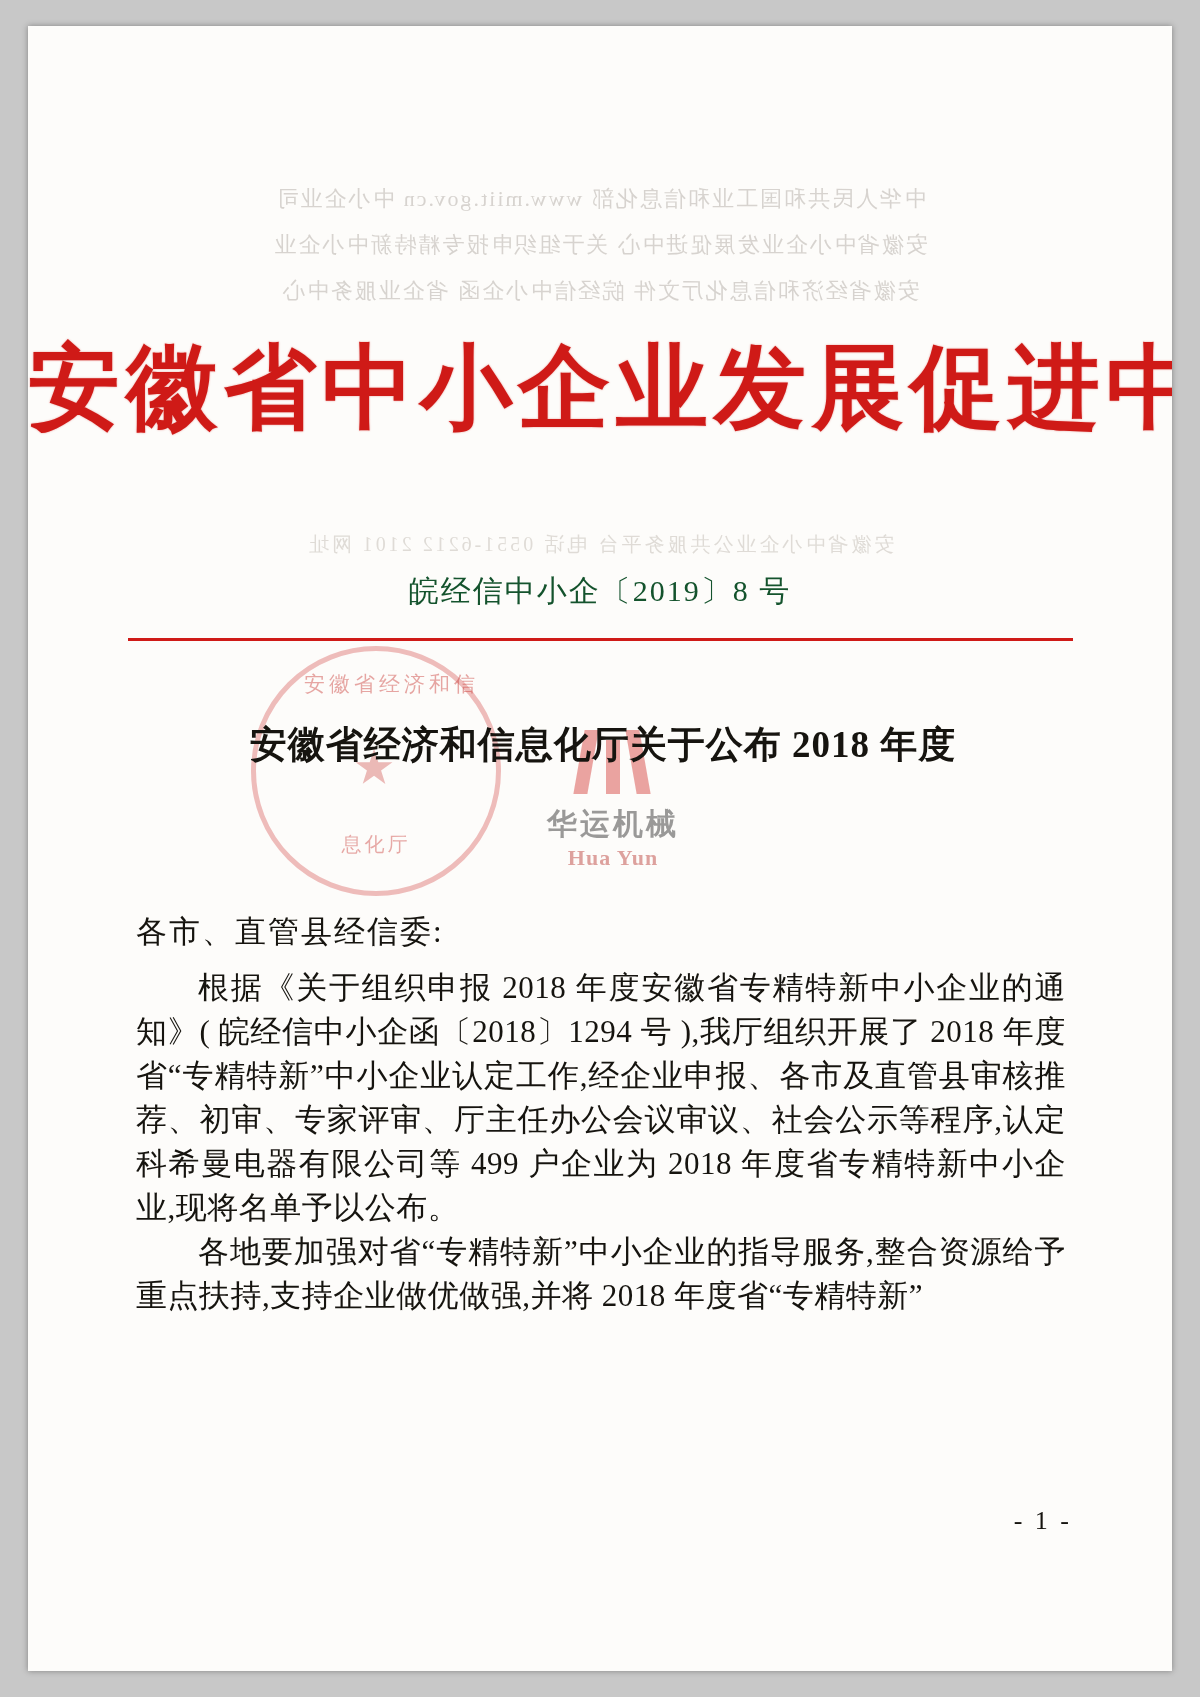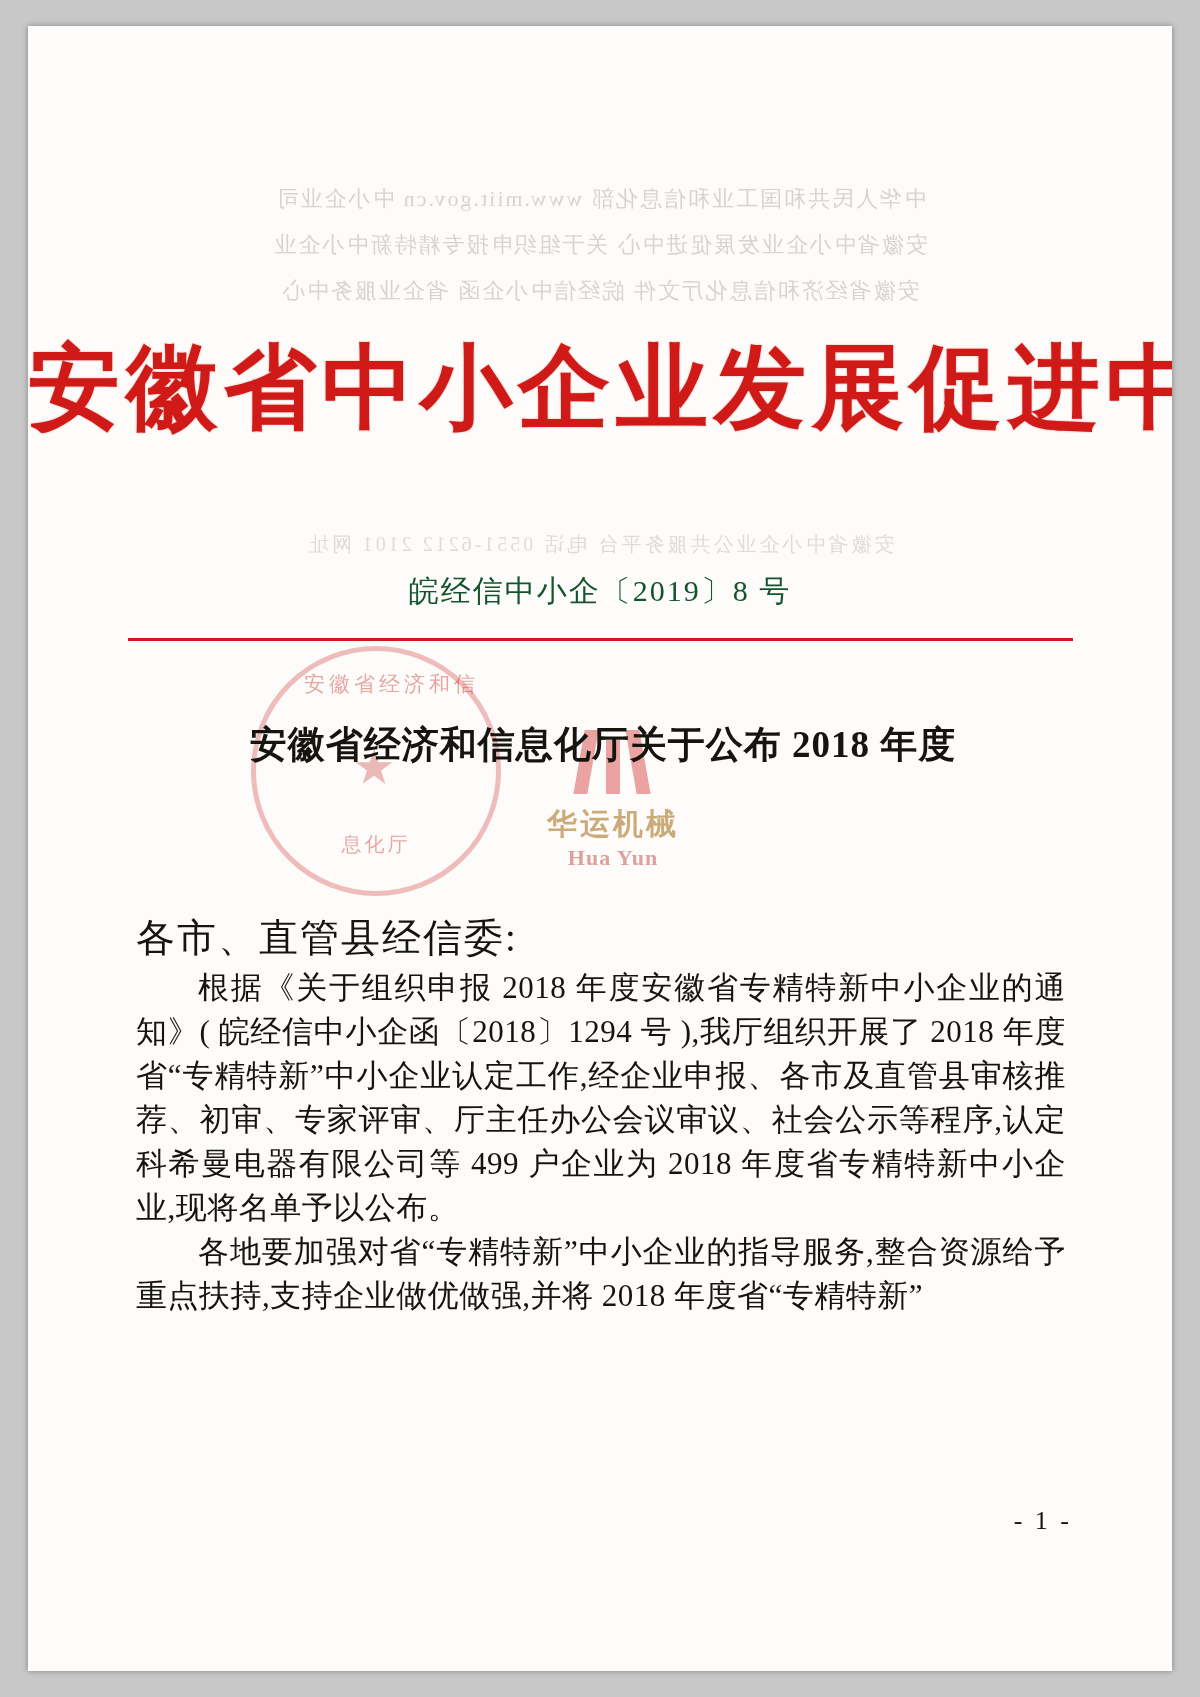--- a/index.html
+++ b/index.html
@@ -161,21 +161,21 @@
   }
   .watermark .mark-glyph .bar {
     position: absolute;
     background: #d9534f;
   }
   .watermark .mark-glyph .b1 { left: 6px;  top: 4px;  width: 14px; height: 64px; transform: skewX(-10deg); }
   .watermark .mark-glyph .b2 { left: 33px; top: 14px; width: 14px; height: 54px; }
   .watermark .mark-glyph .b3 { left: 58px; top: 4px;  width: 14px; height: 64px; transform: skewX(10deg); }
   .watermark .wm-cn {
     font-size: 30px;
-    color: #a16207;
+    color: #404040;
     letter-spacing: 3px;
     font-weight: bold;
   }
   .watermark .wm-en {
     font-size: 22px;
     color: #c04f4a;
     letter-spacing: 1px;
     font-weight: bold;
   }
 
@@ -190,21 +190,21 @@
     line-height: 58px;
     color: #16140f;
     letter-spacing: 1px;
   }
   .doc-title div { white-space: nowrap; text-align: center; }
 
   .salutation {
     position: absolute;
     left: 108px;
     top: 885px;
-    font-size: 39px;
+    font-size: 31px;
     letter-spacing: 2px;
     color: #16140f;
   }
 
   .body-text {
     position: absolute;
     left: 108px;
     top: 940px;
     width: 930px;
     font-size: 31px;

